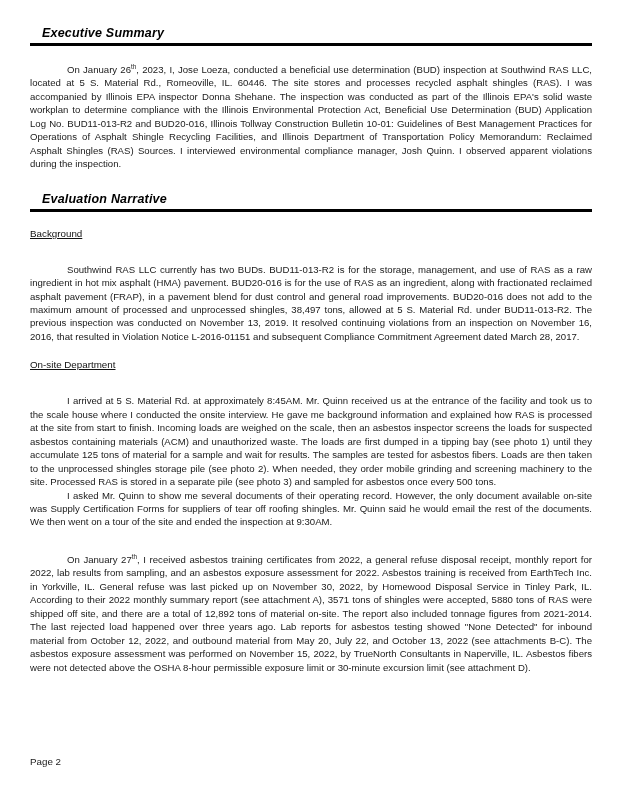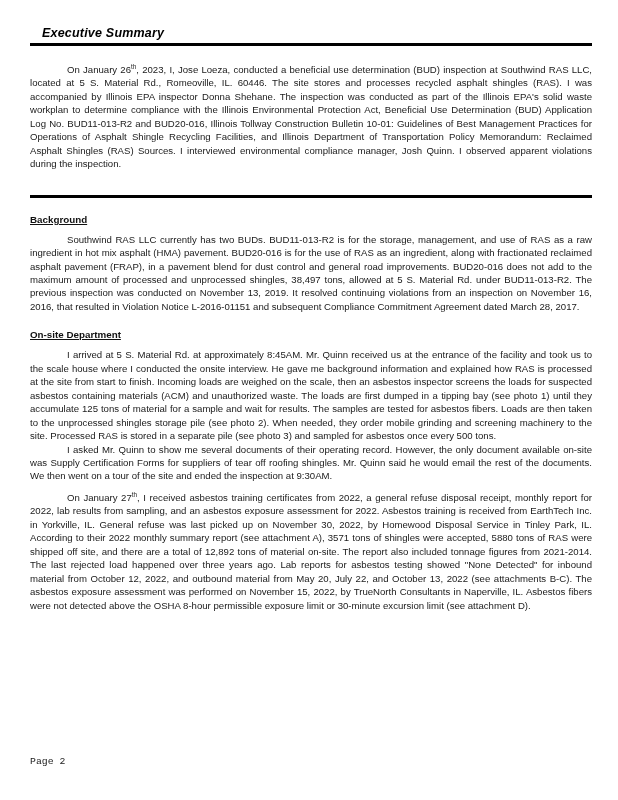--- a/index.html
+++ b/index.html
@@ -27,65 +27,65 @@
     letter-spacing: 0.2px;
   }
   .heading-rule {
     border: none;
     border-top: 3px solid #000000;
     margin: 3px 0 0 0;
     width: 100%;
   }
   .sub-heading {
     font-size: 9.8px;
-    font-weight: bold;
+    font-weight: normal;
     text-decoration: underline;
     color: #111111;
     margin-top: 16px;
   }
   p.body-para {
     font-size: 9.6px;
     line-height: 13.45px;
     text-align: justify;
     text-indent: 37px;
     margin: 0;
   }
   p.body-para.spaced {
-    margin-top: 8px;
+    margin-top: 24px;
   }
   .sup {
     font-size: 6.3px;
     vertical-align: super;
     line-height: 0;
   }
   .gap-exec { height: 17px; }
   .gap-before-narrative { height: 21px; }
   .footer {
     position: absolute;
     left: 30px;
     bottom: 33px;
     font-size: 9.8px;
     color: #1a1a1a;
-    font-family: Liberation Mono, monospace;
   }
 </style>
 </head>
 <body>
 
 <div class="page">
 
   <div class="section-heading">Executive Summary</div>
   <hr class="heading-rule">
 
   <div class="gap-exec"></div>
 
   <p class="body-para"><span>On January 26</span><span class="sup">th</span><span>, 2023, I, Jose Loeza, conducted a beneficial use determination (BUD) inspection at Southwind RAS LLC, located at 5 S. Material Rd., Romeoville, IL. 60446. The site stores and processes recycled asphalt shingles (RAS). I was accompanied by Illinois EPA inspector Donna Shehane. The inspection was conducted as part of the Illinois EPA's solid waste workplan to determine compliance with the Illinois Environmental Protection Act, Beneficial Use Determination (BUD) Application Log No. BUD11-013-R2 and BUD20-016, Illinois Tollway Construction Bulletin 10-01: Guidelines of Best Management Practices for Operations of Asphalt Shingle Recycling Facilities, and Illinois Department of Transportation Policy Memorandum: Reclaimed Asphalt Shingles (RAS) Sources. I interviewed environmental compliance manager, Josh Quinn. I observed apparent violations during the inspection.</span></p>
 
   <div class="gap-before-narrative"></div>
 
+  <div class="section-heading">Evaluation Narrative</div>
   <hr class="heading-rule">
 
   <div class="sub-heading">Background</div>
 
   <p class="body-para spaced">Southwind RAS LLC currently has two BUDs. BUD11-013-R2 is for the storage, management, and use of RAS as a raw ingredient in hot mix asphalt (HMA) pavement. BUD20-016 is for the use of RAS as an ingredient, along with fractionated reclaimed asphalt pavement (FRAP), in a pavement blend for dust control and general road improvements. BUD20-016 does not add to the maximum amount of processed and unprocessed shingles, 38,497 tons, allowed at 5 S. Material Rd. under BUD11-013-R2. The previous inspection was conducted on November 13, 2019. It resolved continuing violations from an inspection on November 16, 2016, that resulted in Violation Notice L-2016-01151 and subsequent Compliance Commitment Agreement dated March 28, 2017.</p>
 
   <div class="sub-heading">On-site Department</div>
 
   <p class="body-para spaced">I arrived at 5 S. Material Rd. at approximately 8:45AM. Mr. Quinn received us at the entrance of the facility and took us to the scale house where I conducted the onsite interview. He gave me background information and explained how RAS is processed at the site from start to finish. Incoming loads are weighed on the scale, then an asbestos inspector screens the loads for suspected asbestos containing materials (ACM) and unauthorized waste. The loads are first dumped in a tipping bay (see photo 1) until they accumulate 125 tons of material for a sample and wait for results. The samples are tested for asbestos fibers. Loads are then taken to the unprocessed shingles storage pile (see photo 2). When needed, they order mobile grinding and screening machinery to the site. Processed RAS is stored in a separate pile (see photo 3) and sampled for asbestos once every 500 tons.</p>
 

